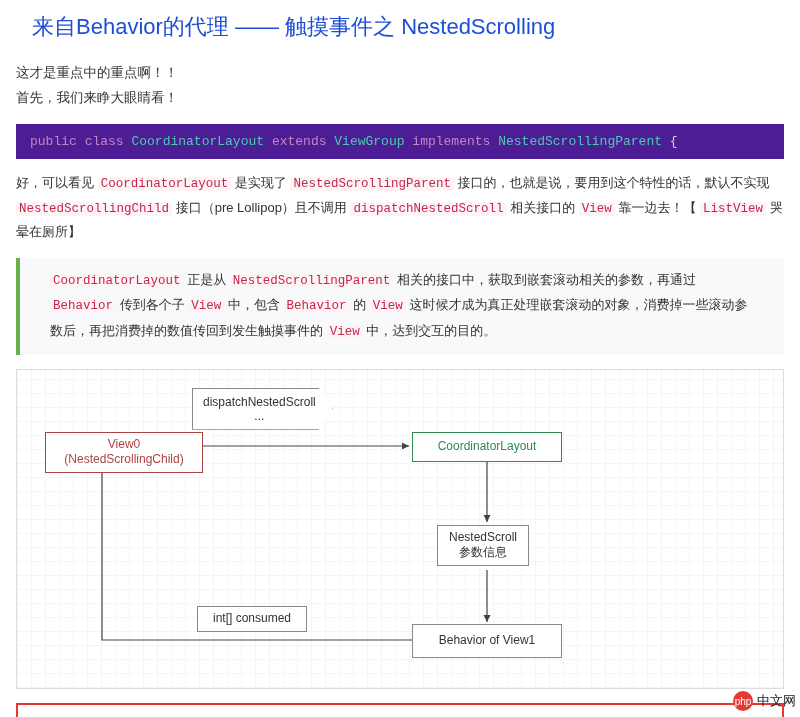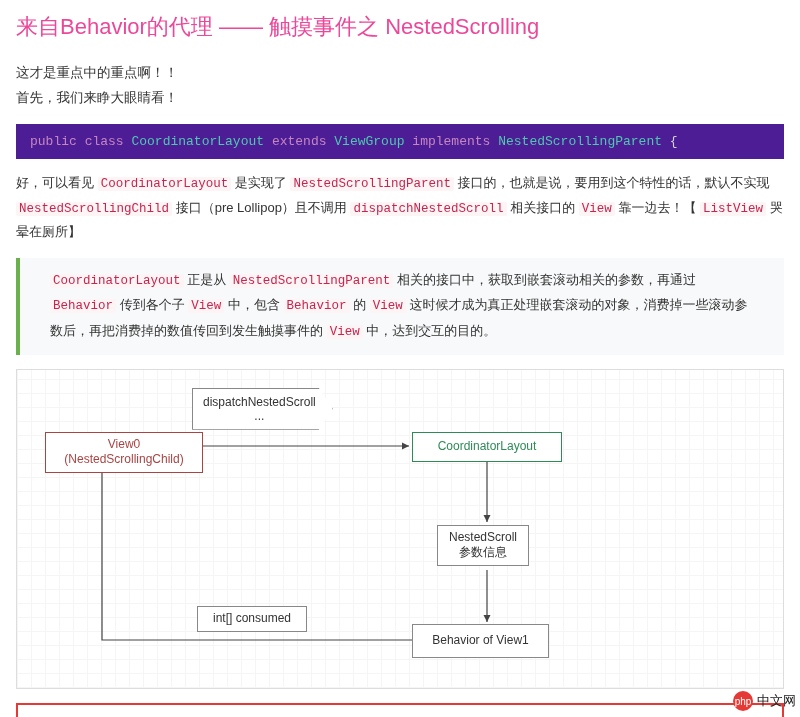--- a/index.html
+++ b/index.html
@@ -8,22 +8,22 @@
     padding: 8px 16px;
     font-family: -apple-system, "Segoe UI", "Microsoft YaHei", sans-serif;
     font-size: 14px;
     color: #333;
     background: #fff;
     width: 800px;
   }
   h2.page-title {
     font-size: 22px;
     font-weight: 500;
-    color: #ec4899;
-    margin: 4px 0 20px 0;
+    color: #1d4ed8;
+    margin: 4px 0 20px 16px;
   }
   p { margin: 3px 0; line-height: 1.6; }
   .intro p { font-size: 13.5px; }
   .code-block {
     background: #4c1d95;
     padding: 10px 14px;
     margin: 16px 0 12px 0;
     font-family: Consolas, "Courier New", monospace;
     font-size: 13px;
     color: #dcdcaa;
@@ -201,21 +201,21 @@
 
   <div class="node" style="left:420px; top:155px; width:92px;">
     <div>NestedScroll</div>
     <div>参数信息</div>
   </div>
 
   <div class="node" style="left:180px; top:236px; width:110px; height:26px;">
     <span>int[] consumed</span>
   </div>
 
-  <div class="node" style="left:395px; top:254px; width:137px; height:34px;">
+  <div class="node" style="left:395px; top:254px; width:150px; height:34px;">
     <span>Behavior of View1</span>
   </div>
 </div>
 
 <div class="red-callout">
   
   
   
   
   

